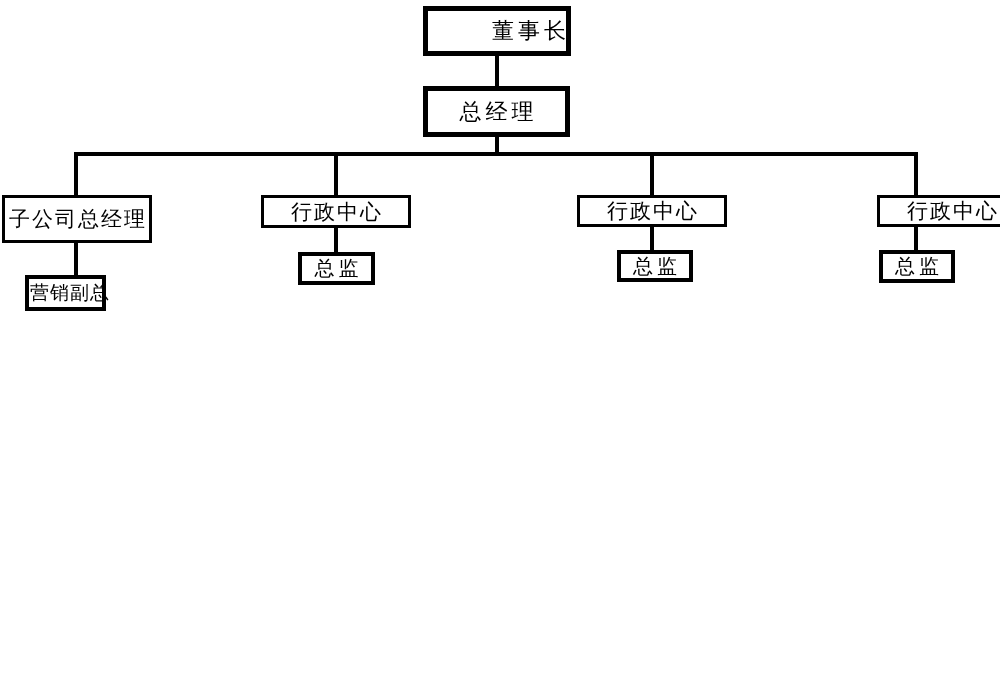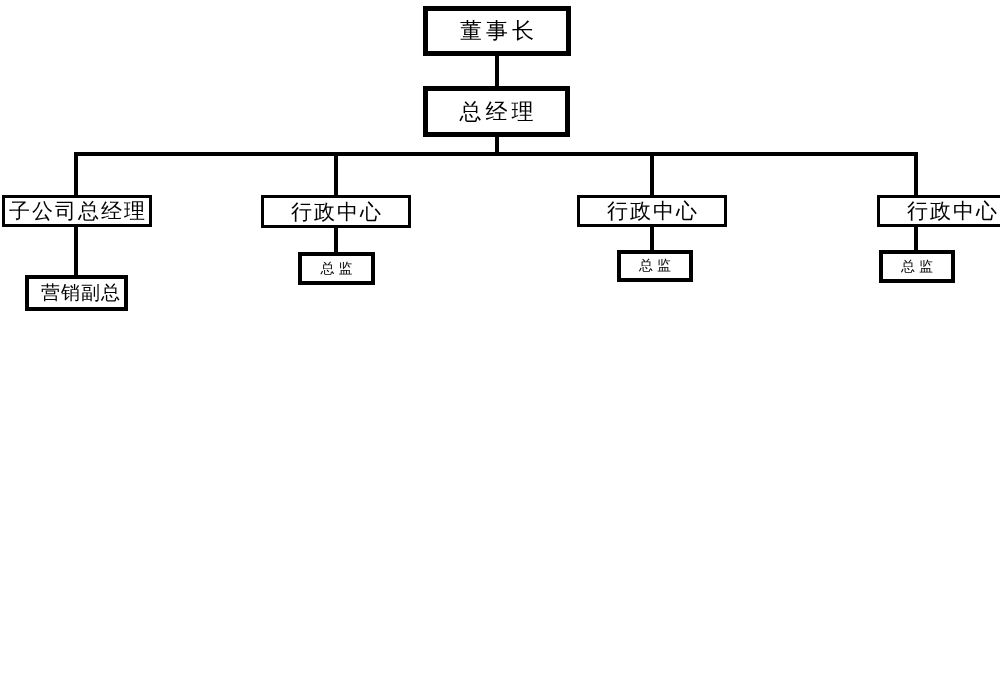--- a/index.html
+++ b/index.html
@@ -23,21 +23,21 @@
     border-color: #000000;
     color: #000000;
     display: flex;
     align-items: center;
     justify-content: center;
     white-space: nowrap;
     z-index: 2;
   }
   .lvl-top  { border-width: 5px; font-size: 22px; letter-spacing: 4px; }
   .lvl-mid  { border-width: 3px; font-size: 21px; letter-spacing: 2px; }
-  .lvl-dir  { border-width: 4px; font-size: 14px; letter-spacing: 4px; }
+  .lvl-dir  { border-width: 4px; font-size: 20px; letter-spacing: 4px; }
   .lvl-vp   { border-width: 4px; font-size: 19px; letter-spacing: 1px; }
   .node span { text-indent: 0; }
   
   .lvl-top span, .lvl-dir span { margin-right: -4px; }
   .lvl-mid span { margin-right: -2px; }
   .lvl-vp span  { margin-right: -1px; }
   .vline, .hline {
     position: absolute;
     background: #000000;
     z-index: 1;
@@ -50,27 +50,27 @@
   #c-trunk         { left: 74px;  top: 152px; width: 844px; }
   #c-drop-sub      { left: 74px;  top: 152px; height: 43px; }
   #c-drop-prod     { left: 334px; top: 152px; height: 43px; }
   #c-drop-mkt      { left: 650px; top: 152px; height: 43px; }
   #c-drop-admin    { left: 914px; top: 152px; height: 43px; }
   #c-sub-vp        { left: 74px;  top: 227px; height: 48px; }
   #c-prod-dir      { left: 334px; top: 228px; height: 24px; }
   #c-mkt-dir       { left: 650px; top: 227px; height: 23px; }
   #c-admin-dir     { left: 914px; top: 227px; height: 23px; }
   
-  #n-chairman      { left: 423px; top: 6px;   width: 148px; height: 50px; }
+  #n-chairman      { left: 423px; top: 6px;   width: 148px; height: 50px; justify-content: flex-end; }
   #n-gm            { left: 423px; top: 86px;  width: 147px; height: 51px; }
-  #n-subsidiary    { left: 2px;   top: 195px; width: 150px; height: 32px; }
+  #n-subsidiary    { left: 2px;   top: 195px; width: 150px; height: 48px; }
   #n-product       { left: 261px; top: 195px; width: 150px; height: 33px; }
   #n-marketing     { left: 577px; top: 195px; width: 150px; height: 32px; }
   #n-admin         { left: 841px; top: 195px; width: 150px; height: 32px; margin-left: 36px; }
-  #n-vp            { left: 25px;  top: 275px; width: 103px; height: 36px; padding-left: 8px; }
+  #n-vp            { left: 25px;  top: 275px; width: 81px; height: 36px; padding-left: 8px; }
   #n-dir-product   { left: 298px; top: 252px; width: 77px;  height: 33px; }
   #n-dir-marketing { left: 617px; top: 250px; width: 76px;  height: 32px; }
   #n-dir-admin     { left: 879px; top: 250px; width: 76px;  height: 33px; }
 </style>
 </head>
 <body>
 
 <div class="canvas">
 
   <div class="vline" id="c-chairman-gm"></div>

